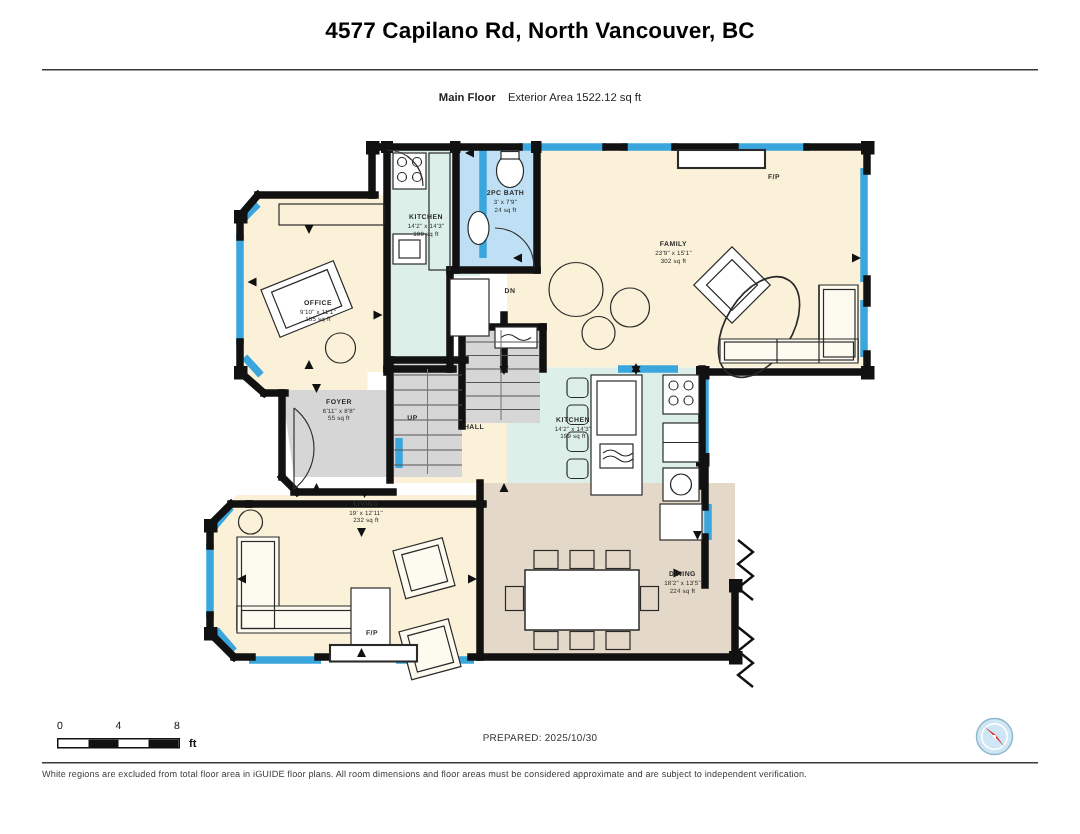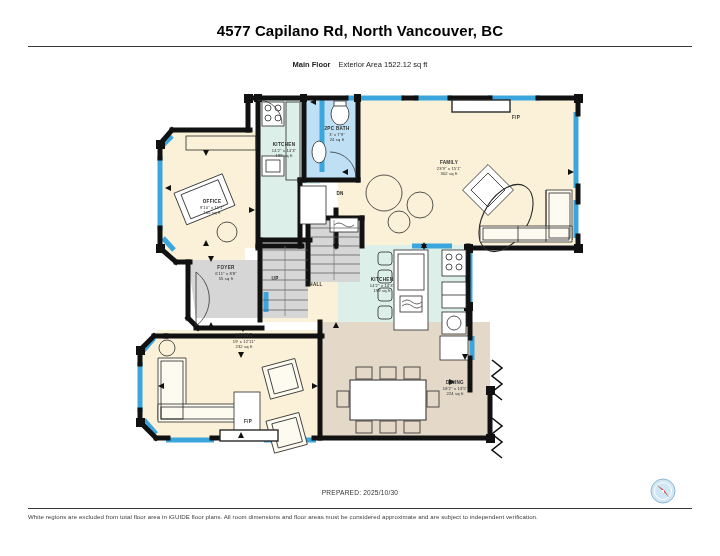--- a/index.html
+++ b/index.html
@@ -6,21 +6,21 @@
   html,body{margin:0;padding:0;}
   body{
     width:720px;height:556px;background:#ffffff;
     font-family:"Liberation Sans",sans-serif;
     color:#1a1a1a;overflow:hidden;position:relative;
   }
   .page{position:absolute;inset:0;}
 
   
   .title{
-    position:absolute;left:0;top:22px;width:720px;text-align:center;
+    position:absolute;left:0;top:12px;width:720px;text-align:center;
     font-size:15px;font-weight:bold;letter-spacing:.1px;color:#000;
   }
   .hdr-rule{
     position:absolute;left:28px;top:46px;width:664px;height:1px;background:#3a3a3a;
   }
   .subtitle{
     position:absolute;left:0;top:60px;width:720px;text-align:center;
     font-size:7.5px;color:#222;
   }
   .subtitle .floor{font-weight:bold;}
@@ -413,20 +413,34 @@
       <div class="sq">224 sq ft</div>
     </div>
 
     <div class="slabel" style="left:316px;top:222px;">HALL</div>
     <div class="slabel" style="left:275px;top:216px;">UP</div>
     <div class="slabel" style="left:340px;top:131px;">DN</div>
     <div class="slabel" style="left:516px;top:55px;">F/P</div>
     <div class="slabel" style="left:248px;top:359px;">F/P</div>
   </div>
 
+  <div class="scale">
+    <div class="scale-nums">
+      <span style="left:2px;">0</span>
+      <span style="left:41px;">4</span>
+      <span style="left:80px;">8</span>
+    </div>
+    <div class="scale-bar">
+      <i></i>
+      <i class="on"></i>
+      <i></i>
+      <i class="on"></i>
+    </div>
+    <div class="scale-ft">ft</div>
+  </div>
 
   <div class="prepared">PREPARED: 2025/10/30</div>
 
   <div class="compass">
     <svg width="26" height="26" viewBox="0 0 26 26">
       <circle cx="13" cy="13" r="12" fill="#cfe6f5" stroke="#8fb9cf" stroke-width="1"></circle>
       <circle cx="13" cy="13" r="8.5" fill="none" stroke="#ffffff" stroke-width="1"></circle>
       <polygon points="7,7 19,19 12,14" fill="#ffffff" stroke="#aac8d8" stroke-width="0.4"></polygon>
       <polygon points="19,19 7,7 14,12" fill="#e02b2b"></polygon>
       <circle cx="13" cy="13" r="1.2" fill="#ffffff"></circle>

